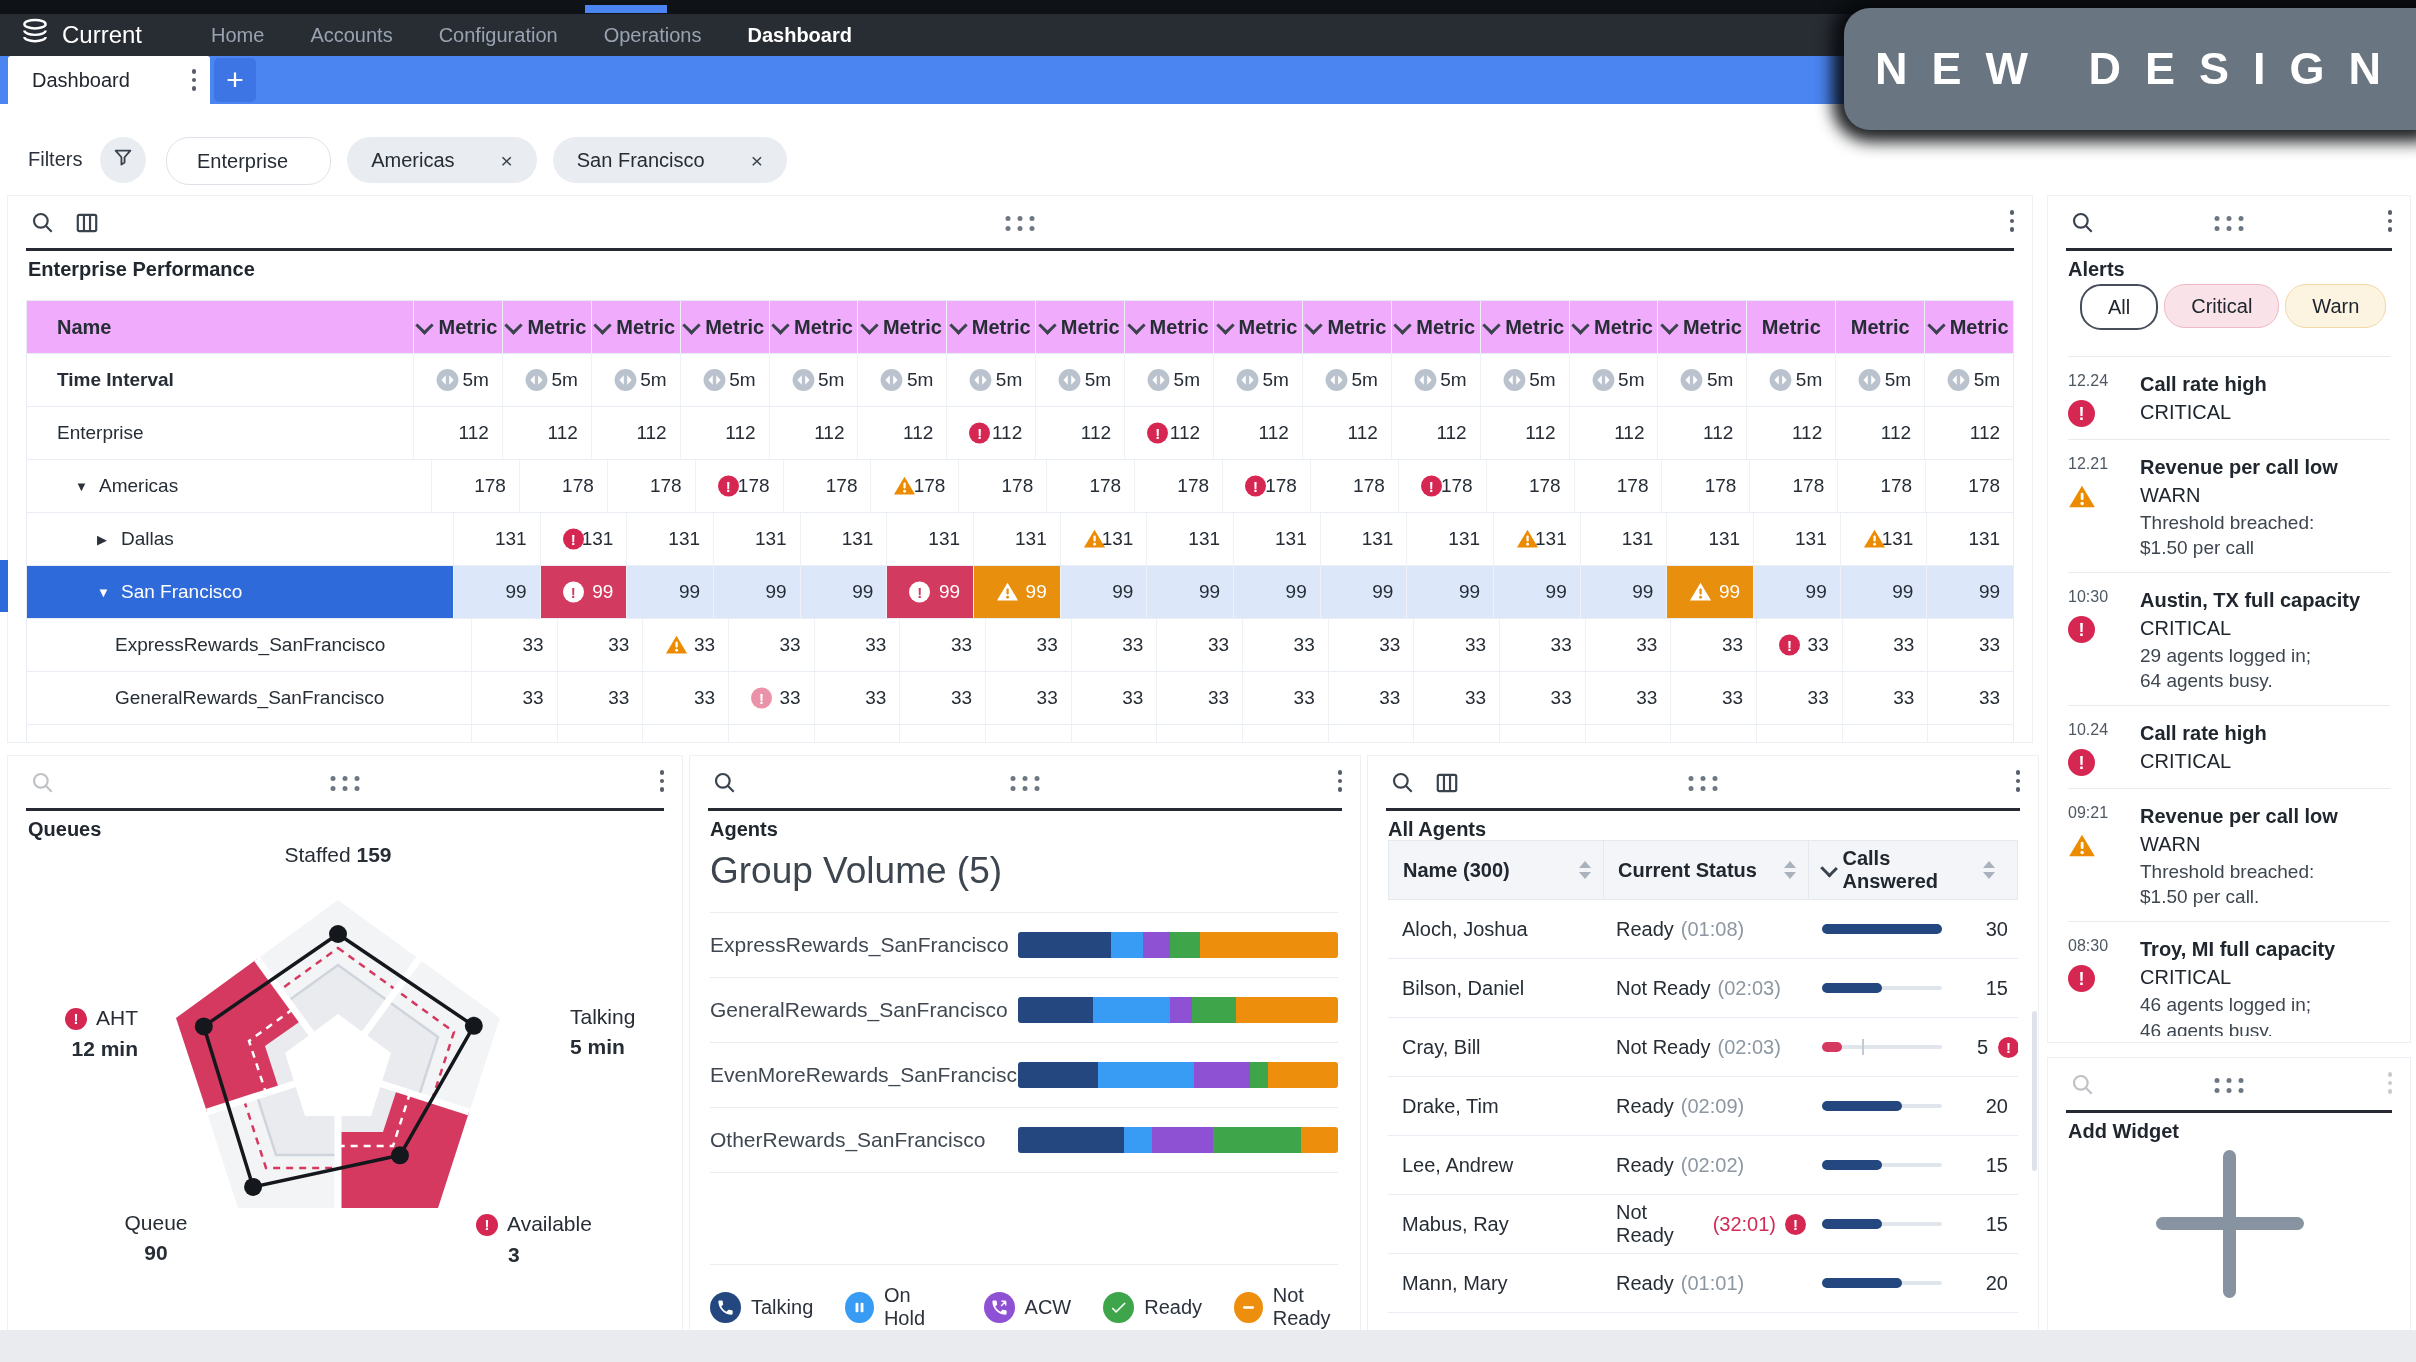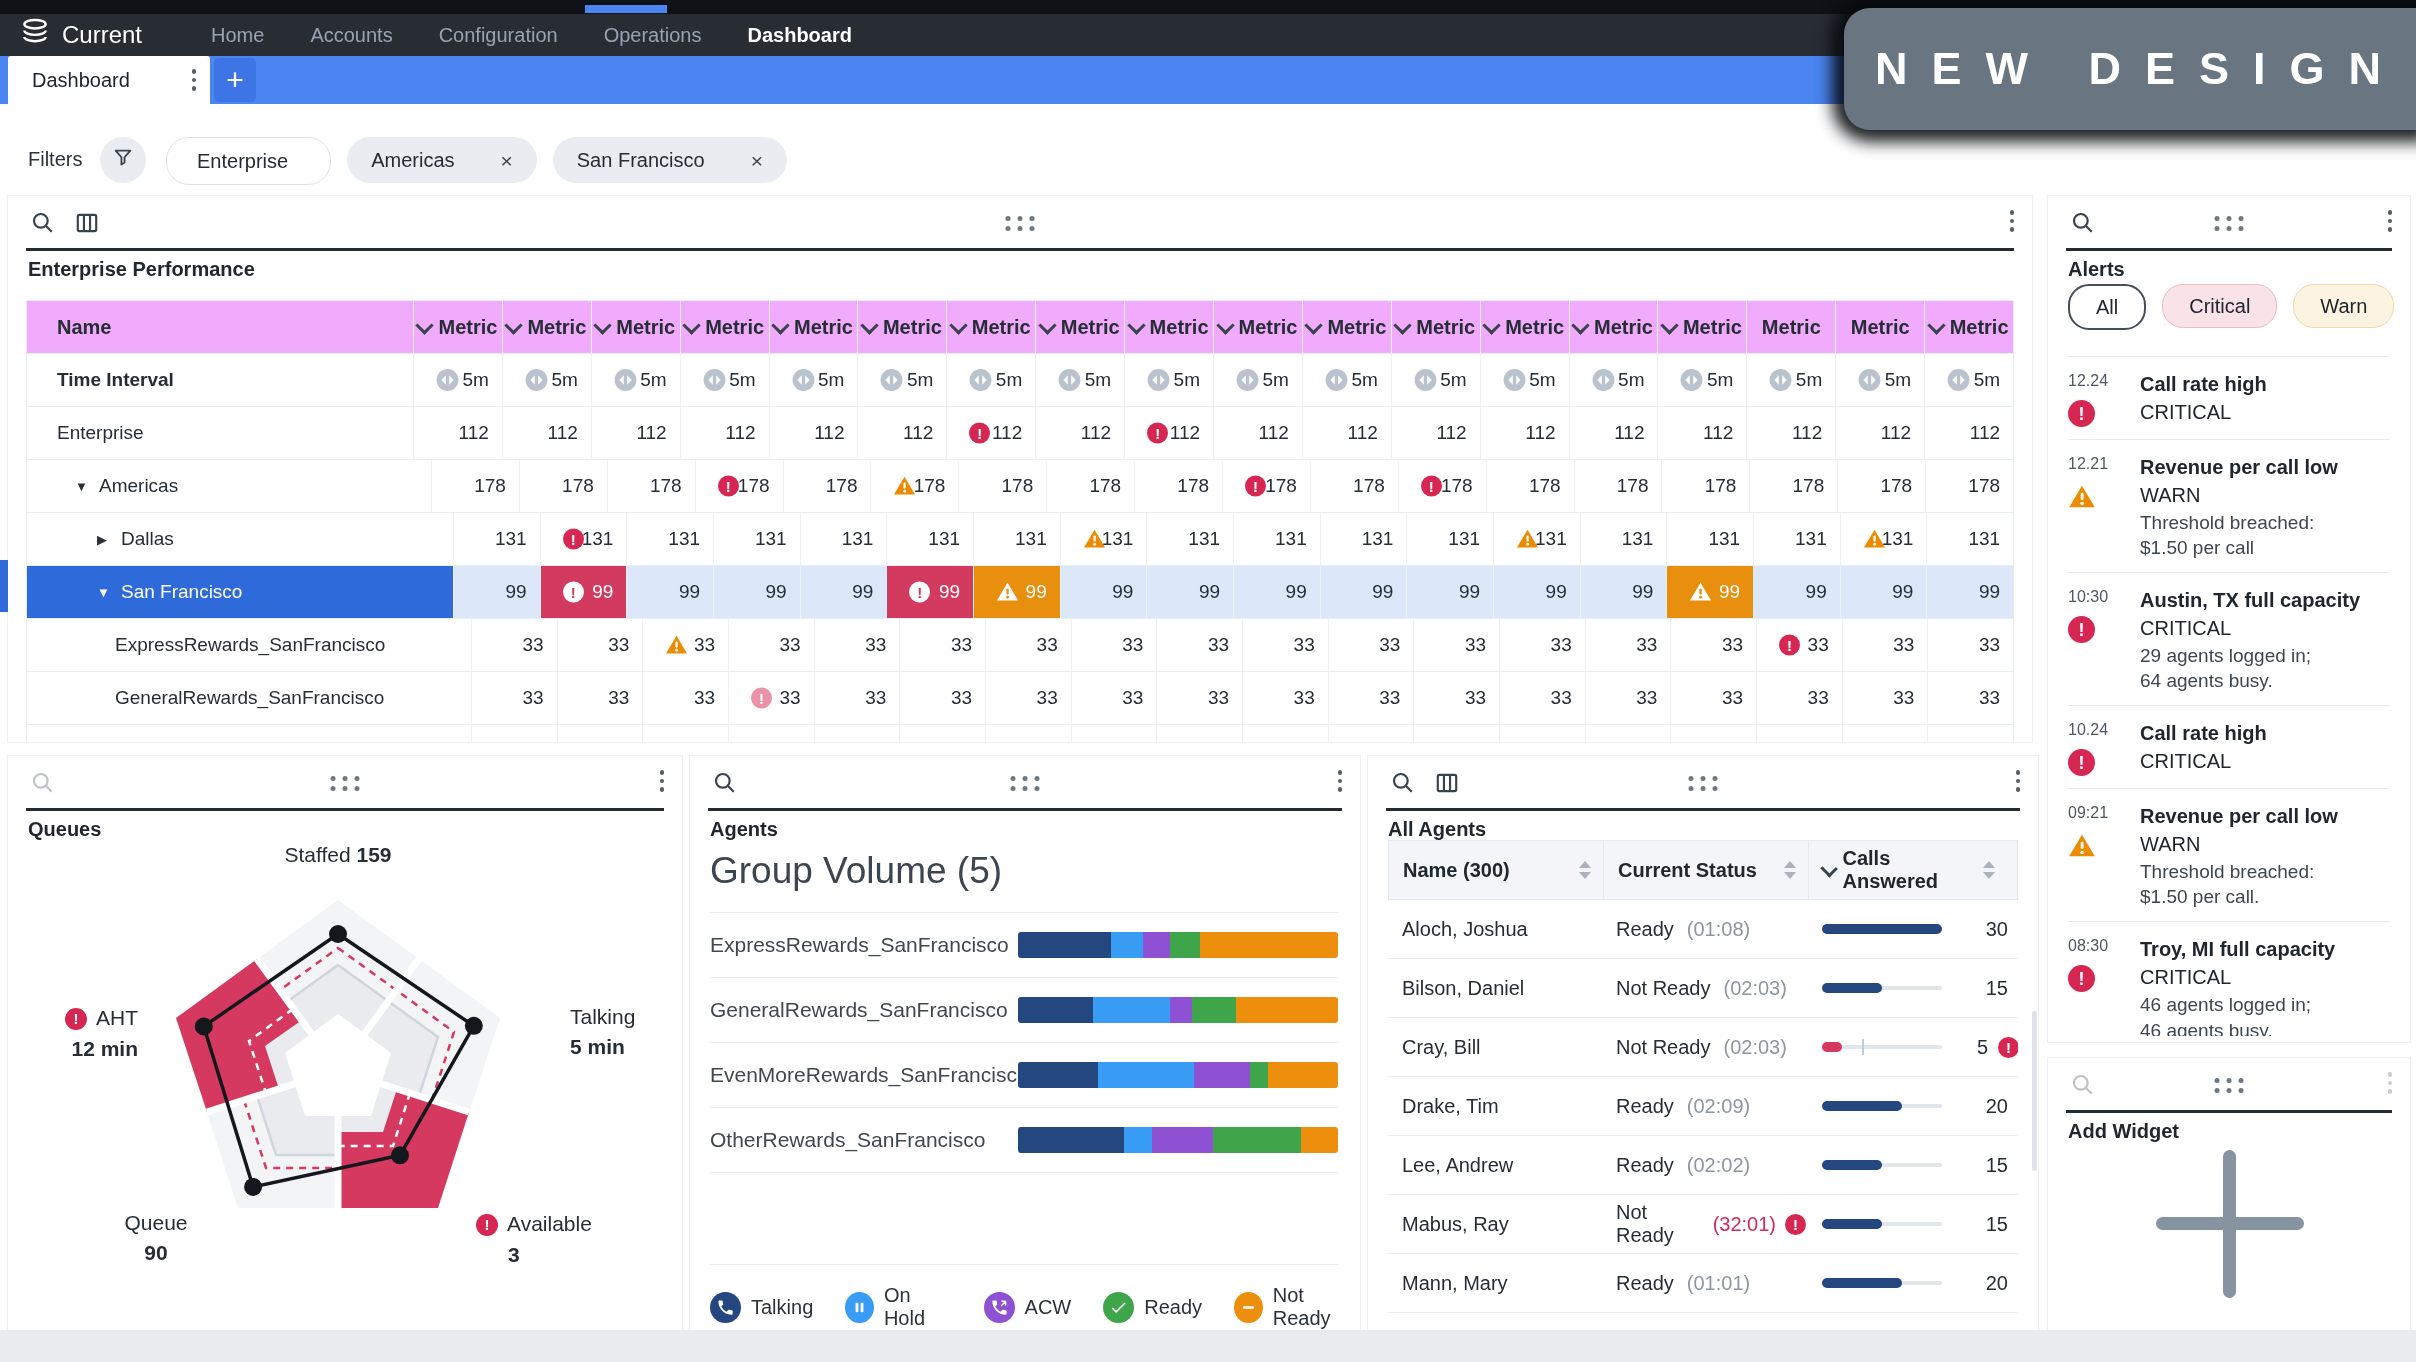--- a/index.html
+++ b/index.html
@@ -60,21 +60,21 @@
 .wiw svg{width:23px;height:23px;display:block}
 .wiw.big svg{width:28px;height:28px}
 .sel .ncell{background:#2f6ada;color:#fff}
 .sel .caret{color:#fff}
 .sel .mcell{background:#dce8fa}
 .sel .mcell.critcell{background:#d23a5f;color:#fff}
 .sel .mcell.warncell{background:#e88f0e;color:#fff}
 .partial .ncell,.partial .mcell{color:#b9c1cb}
 .sliver{position:absolute;left:0;top:560px;width:8px;height:52px;background:#2f6ada;z-index:5}
 
-.pills{position:absolute;left:20px;top:88px;display:flex;gap:16px}
+.pills{position:absolute;left:32px;top:88px;display:flex;gap:6px}
 .pill{height:42px;padding:0 26px;border-radius:21px;font-size:20px;display:flex;align-items:center;color:#20262e}
 .pill.all{border:2px solid #454e59;background:#fff}
 .pill.critical{background:#fae3e8;border:1px solid #efb9c5}
 .pill.warn{background:#fdf3e1;border:1px solid #f2d8a8}
 .adiv{position:absolute;left:20px;right:20px;top:160px;border-top:1px solid #e7ebef}
 .alist{position:absolute;left:20px;right:20px;top:161px;bottom:6px;overflow:hidden}
 .aitem{display:flex;gap:16px;padding:15px 0 12px;border-bottom:1px solid #e7ebef}
 .aitem:last-child{border-bottom:none}
 .acol{width:56px;flex:none}
 .atime{font-size:16px;color:#4e5862;margin-bottom:10px}
@@ -104,21 +104,21 @@
 .atable{position:absolute;left:20px;right:20px;top:84px;bottom:0;overflow:hidden;font-size:20px}
 .arow{display:flex;height:58px;align-items:center;border-bottom:1px solid #e9eef4}
 .arow.h{background:#f3f5f8;border:1px solid #e4e9ef;font-weight:700;color:#21272f}
 .c1{width:200px;flex:none;display:flex;align-items:center;padding-left:14px}
 .c2{width:190px;flex:none;display:flex;align-items:center;padding-left:14px}
 .arow.h .c1,.arow.h .c2{border-right:1px solid #e4e9ef;height:100%}
 .c3{flex:1;display:flex;align-items:center;padding:0 10px 0 0}
 .sort{margin-left:auto;margin-right:12px;display:flex;flex-direction:column;gap:4px}
 .tri-u{width:0;height:0;border-left:6px solid transparent;border-right:6px solid transparent;border-bottom:7px solid #a9b2bd}
 .tri-d{width:0;height:0;border-left:6px solid transparent;border-right:6px solid transparent;border-top:7px solid #a9b2bd}
-.stt{color:#8d97a2;margin-left:13px}
+.stt{color:#8d97a2;margin-left:7px}
 .stt.red{color:#d32b55}
 .track{width:120px;height:4px;background:#e1e6ec;border-radius:2px;position:relative;margin-left:16px;flex:none}
 .fill{position:absolute;left:0;top:-3px;height:10px;border-radius:5px;background:#24477f}
 .fill.red{background:#d6395f}
 .tick{position:absolute;left:40px;top:-6px;width:2px;height:16px;background:#c2cad4}
 .aval{margin-left:auto;width:46px;text-align:right;flex:none}
 .aalert{margin-left:10px;flex:none}
 .arow.fade{color:#b9c1cb}
 .scrollthumb{position:absolute;right:1px;top:255px;width:5px;height:160px;background:#dfe3e9;border-radius:3px}
 

